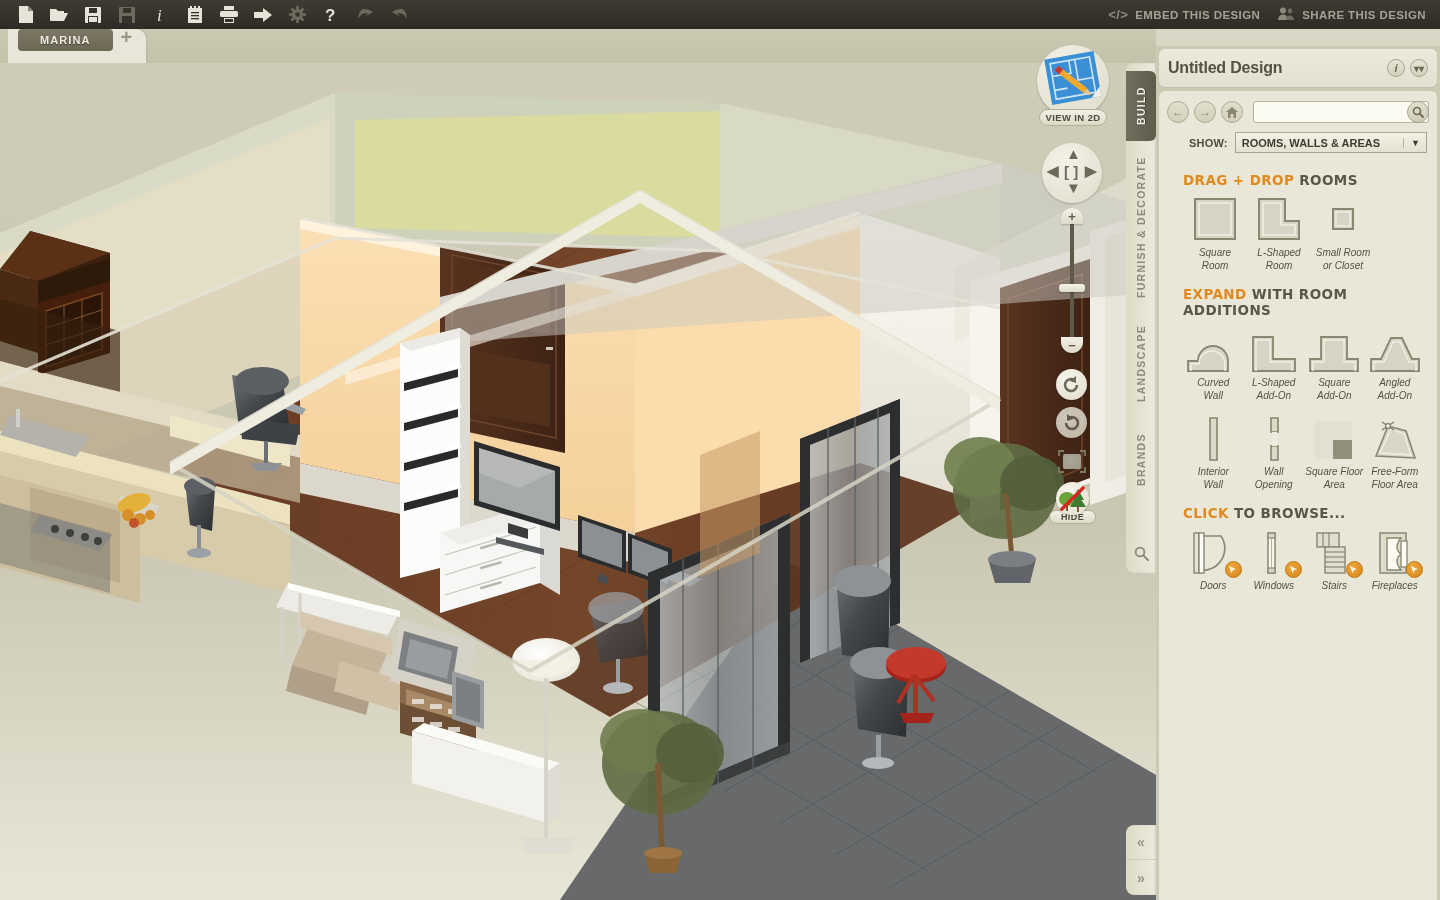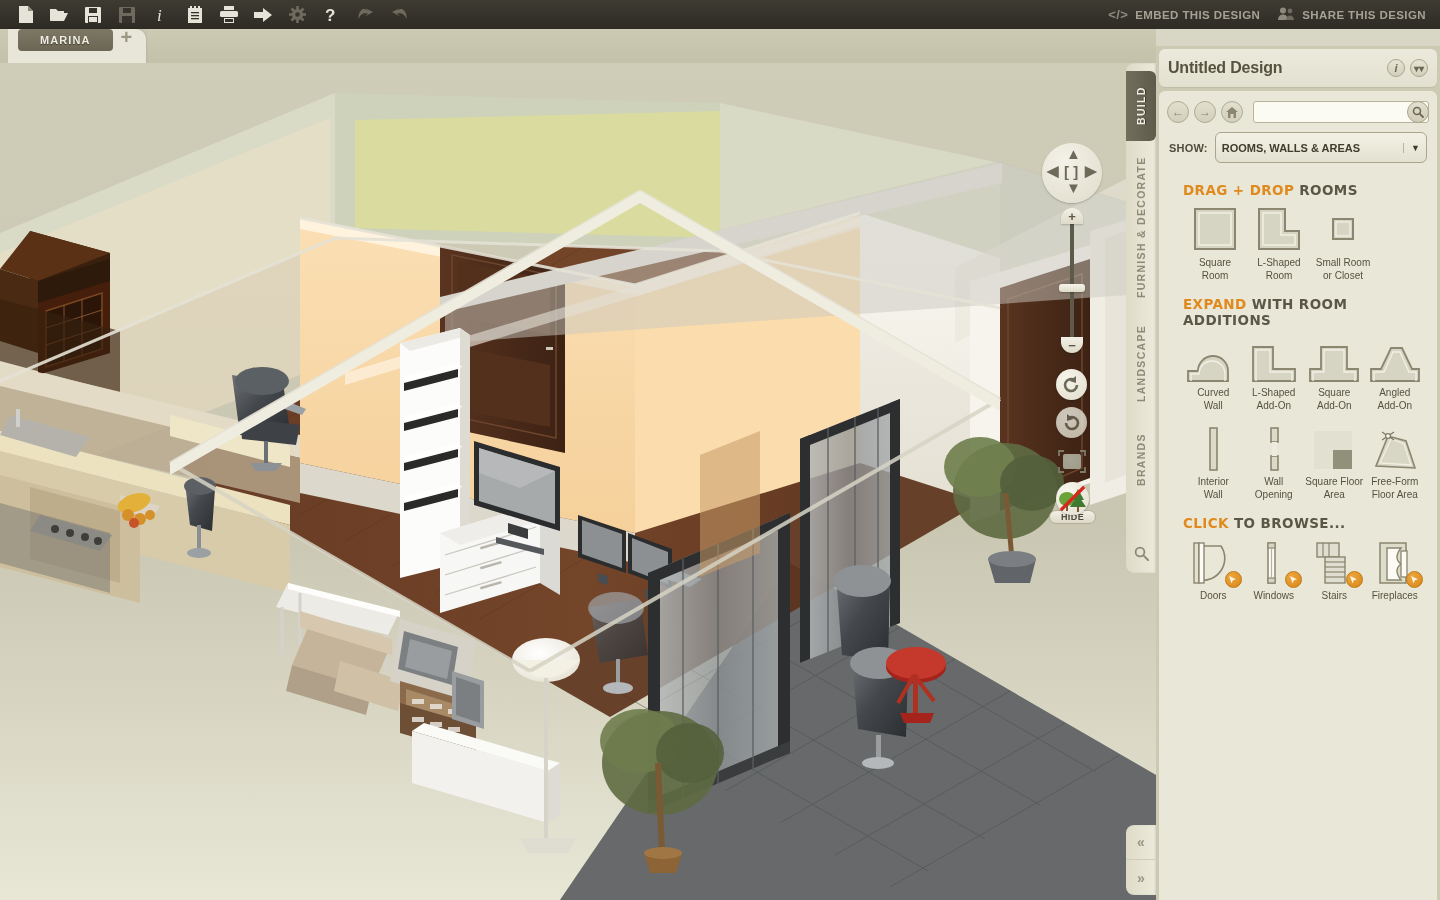--- a/index.html
+++ b/index.html
@@ -208,46 +208,46 @@
     font-size: 11px; color: #4e4b3e; padding: 0 24px 0 5px;
     font-family: "Liberation Sans", sans-serif;
   }
   .search-go {
     position: absolute; right: -1px; top: -1px; width: 22px; height: 22px;
     border-radius: 50%; background: linear-gradient(to bottom,#e2e0ce,#cfccb7);
     border: 1px solid #a9a58f; color: #6c6854;
     display: flex; align-items: center; justify-content: center; cursor: pointer;
   }
   .show-row { display: flex; align-items: center; gap: 7px; padding: 3px 10px 9px; }
-  .show-label { font-size: 11px; font-weight: bold; color: #4f4c3c; letter-spacing: .2px; }
+  .show-label { font-size: 11px; font-weight: bold; color: #4f4c3c; letter-spacing: .2px; margin-left: 20px; }
   .select {
-    flex: 1; height: 31px; display: flex; align-items: center;
+    flex: 1; height: 21px; display: flex; align-items: center;
     background: linear-gradient(to bottom,#f3f1e4,#e3e1d0);
-    border: 1px solid #a9a58f; border-radius: 6px;
+    border: 1px solid #a9a58f; border-radius: 0;
     font-size: 11px; font-weight: bold; color: #3f3c2f; padding: 0 6px; cursor: pointer;
   }
   .select .caret {
     margin-left: auto; padding-left: 7px; border-left: 1px solid #b9b5a0;
     color: #3f3c2f; font-size: 9px;
   }
 
   .section { padding: 10px 12px 4px; margin-left: 12px; }
   .sec-head {
     font-size: 13.5px; font-weight: bold; letter-spacing: .4px;
     color: #5a5747; margin-bottom: 9px; font-family: "DejaVu Sans", sans-serif;
   }
   .sec-head .hl { color: #e08a1e; }
   .items { display: flex; align-items: flex-end; }
   .item { text-align: center; cursor: pointer; }
   .item .art {
     height: 46px; display: flex; align-items: flex-end; justify-content: center;
     margin-bottom: 4px; position: relative;
   }
   .item .cap {
-    font-size: 10px; color: #55523f; line-height: 12.5px; font-weight: normal;
+    font-size: 10px; color: #55523f; line-height: 12.5px; font-weight: normal; font-style: italic;
   }
   .badge {
     position: absolute; right: 2px; bottom: -2px; width: 17px; height: 17px;
     border-radius: 50%; background: radial-gradient(circle at 35% 30%,#eda63c,#d8861a);
     display: flex; align-items: center; justify-content: center;
     border: 1px solid #c07914;
   }
 </style>
 </head>
 <body>
@@ -683,20 +683,41 @@
       </g>
       <g stroke="#d6d3c4" stroke-width="4" fill="none" opacity=".85">
         <path d="M170 400 L530 608"></path>
         <path d="M530 608 L1000 336"></path>
       </g>
       <path d="M640 128 L1000 336 L1000 348 L640 140 Z" fill="#efece0"></path>
       <path d="M170 400 L640 128 L640 140 L170 412 Z" fill="#efece0"></path>
     </svg>
   </div>
 
+  <div class="view2d">
+    <div class="view2d-disc">
+      <svg width="62" height="60" viewBox="0 0 62 60">
+        <g transform="rotate(-10 31 28)">
+          <rect x="6" y="4" width="50" height="46" fill="#3b8fd4"></rect>
+          <rect x="11" y="9" width="40" height="36" fill="none" stroke="#cfe6f8" stroke-width="1.6"></rect>
+          <path d="M11 22 L30 22 L30 9" fill="none" stroke="#cfe6f8" stroke-width="1.6"></path>
+          <path d="M36 9 L36 30 L51 30" fill="none" stroke="#cfe6f8" stroke-width="1.6"></path>
+          <path d="M11 36 L24 36" fill="none" stroke="#cfe6f8" stroke-width="1.6"></path>
+          <path d="M46 50 L56 40 L56 50 Z" fill="#f0eee2"></path>
+        </g>
+        <g transform="rotate(38 31 30)">
+          <rect x="15" y="27" width="32" height="6" rx="1" fill="#f0a92c"></rect>
+          <path d="M47 27 L55 30 L47 33 Z" fill="#e5c79a"></path>
+          <path d="M53 29.2 L55 30 L53 30.8 Z" fill="#4a3320"></path>
+          <rect x="10" y="27" width="6" height="6" fill="#c8392b"></rect>
+        </g>
+      </svg>
+    </div>
+    <span class="view2d-label">VIEW IN 2D</span>
+  </div>
 
   <div class="dpad">
     <span class="dp-up">▲</span>
     <span class="dp-down">▼</span>
     <span class="dp-left">◀</span>
     <span class="dp-right">▶</span>
     <span class="dp-ctr">[ ]</span>
   </div>
 
   <div class="zoomer">

